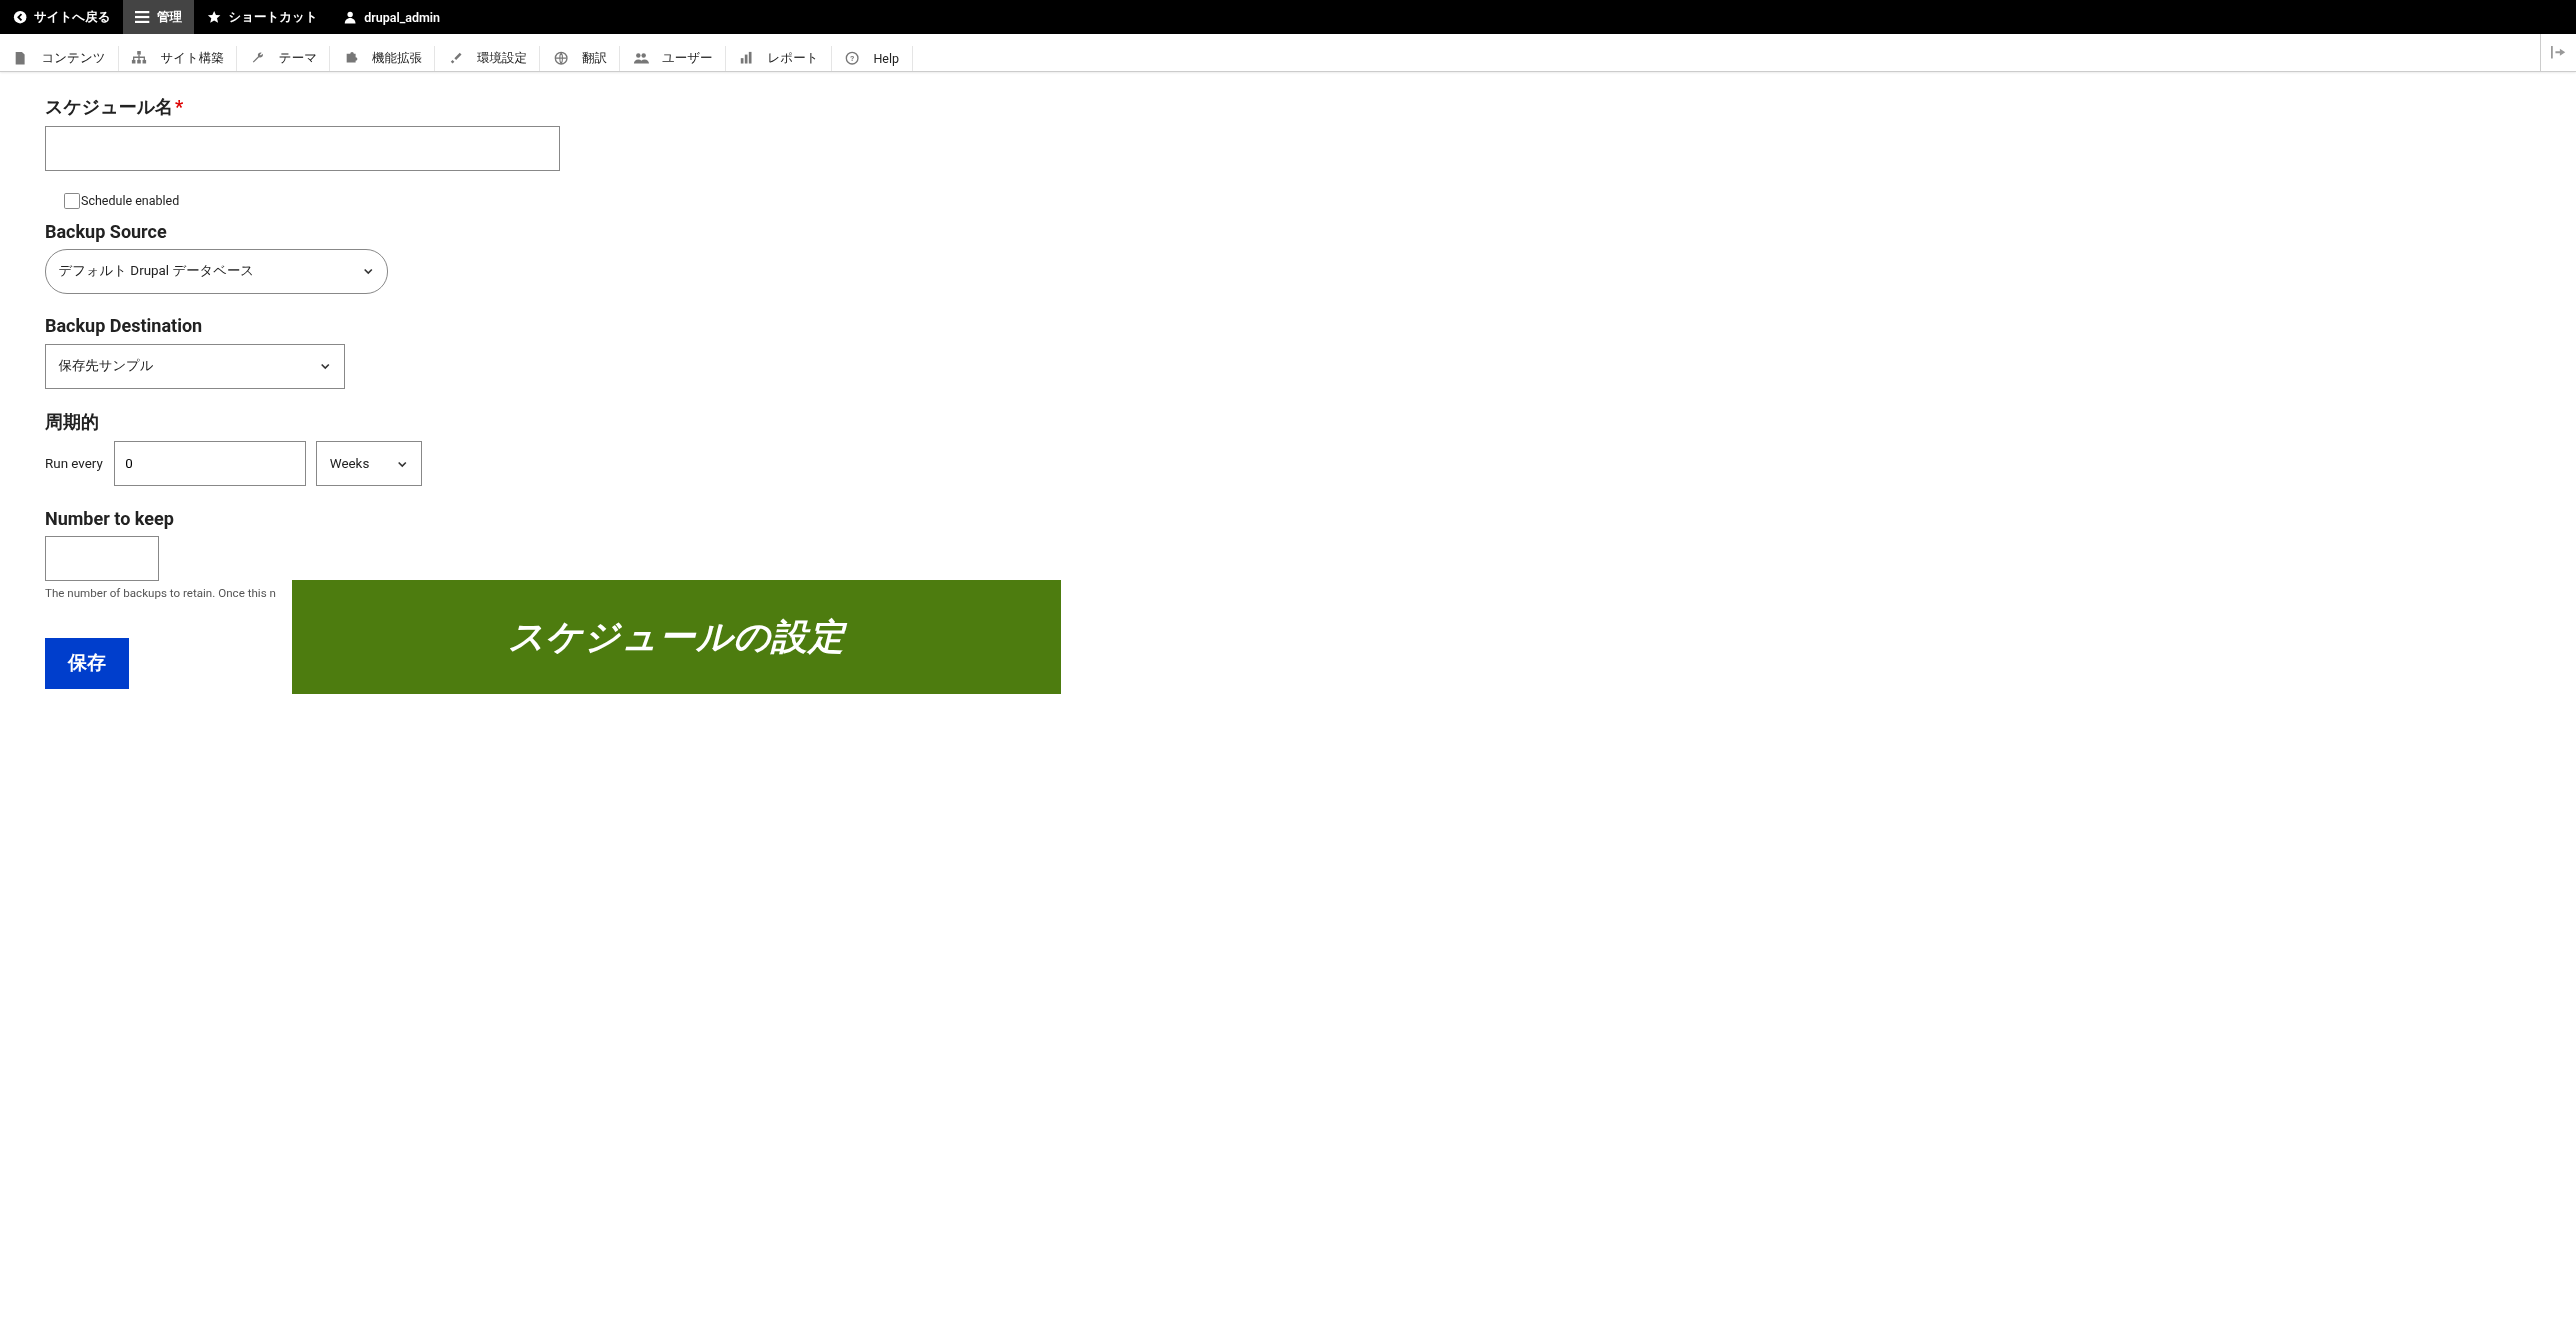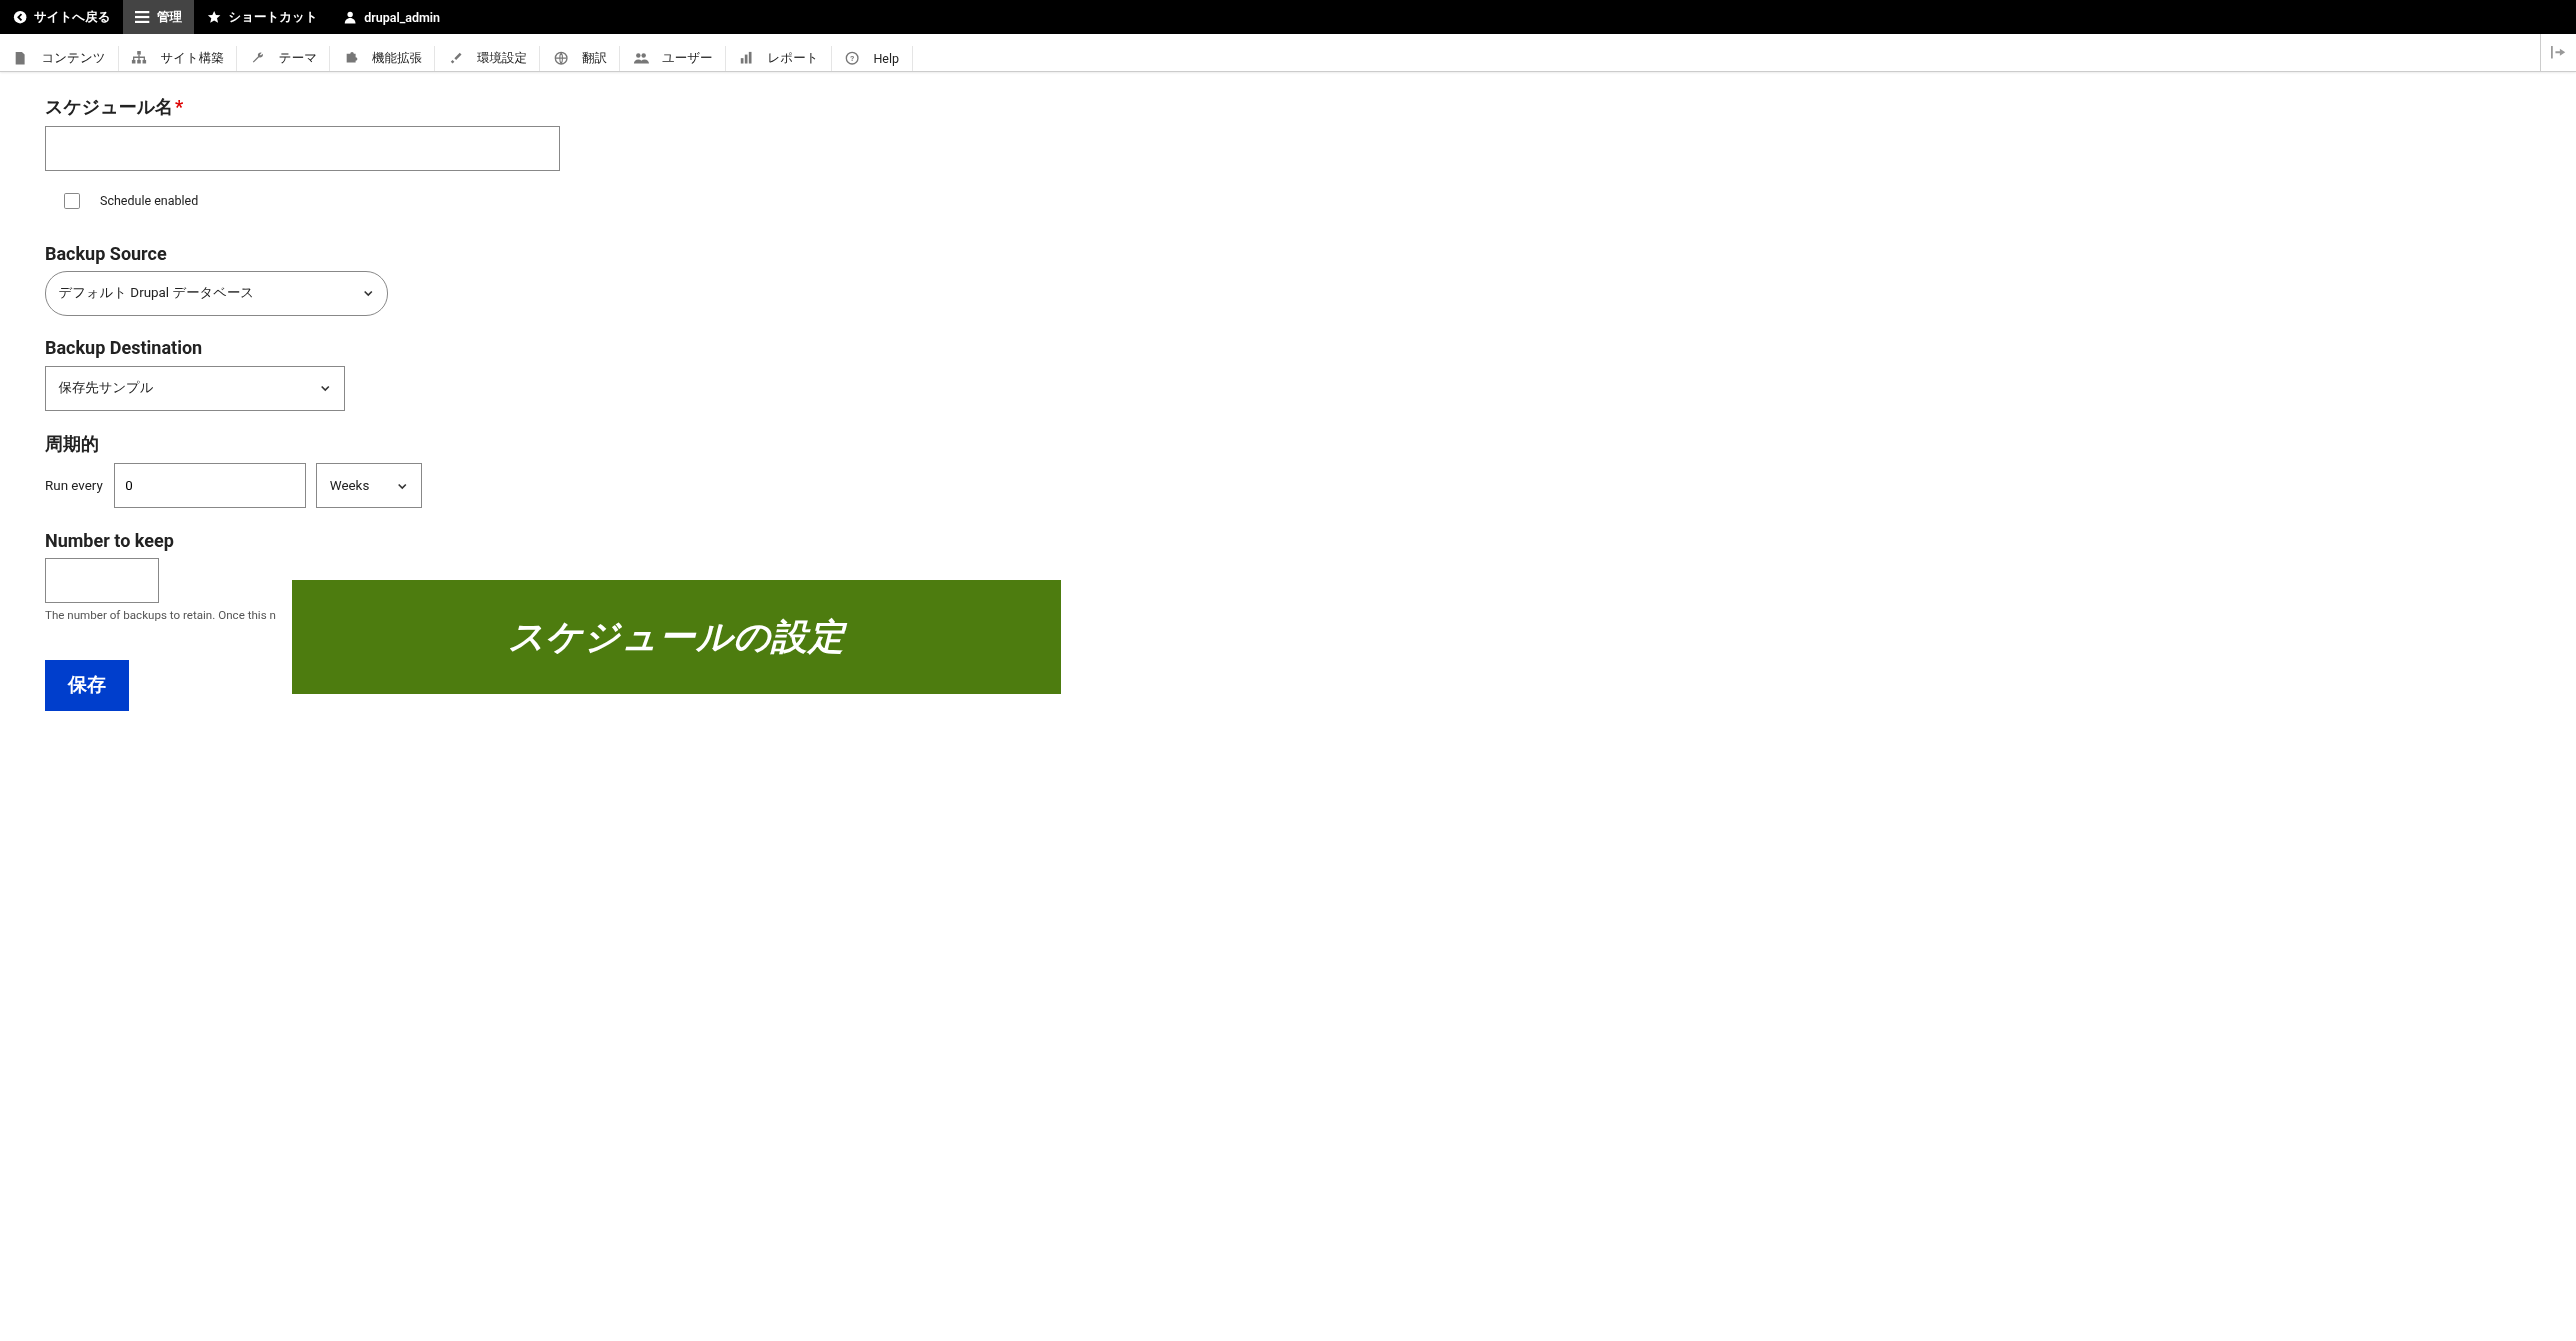--- a/index.html
+++ b/index.html
@@ -23,21 +23,21 @@
 
 .content { padding:23px 45px 27px 45px; max-width:1342px; position:relative; }
 .field { margin-bottom:21.5px; }
 .field-label { font-weight:700; font-size:18px; margin-bottom:7.2px; display:block; }
 .required { color:#d00; margin-left:1.8px; }
 .text-input { border:0.9px solid #888; padding:9px 10.7px; font-size:13.4px; height:45px; }
 .text-input.wide { width:515px; }
 .text-input.med { width:192px; }
 .text-input.small { width:114px; }
 
-.checkbox-row { display:flex; align-items:center; gap:20px; margin-bottom:34px;padding-left:19px; }
+.checkbox-row { display:flex; align-items:center; gap:1px; margin-bottom:12px;padding-left:19px; }
 .checkbox-box { width:16px; height:16px; border:0.9px solid #888; border-radius:1.8px; cursor:pointer; }
 
 .select { border:0.9px solid #888; height:45px; display:flex; align-items:center; justify-content:space-between; padding:0 12.5px; cursor:pointer; font-size:13.4px; }
 .select.w1 { width:343px;border-radius:22px; }
 .select.w2 { width:300px; }
 .select.w3 { width:106px; }
 .chevron { width:12.5px; height:12.5px; }
 
 .inline-row { display:flex; align-items:center; gap:10.7px; }
 .inline-label { font-size:13.4px; }

